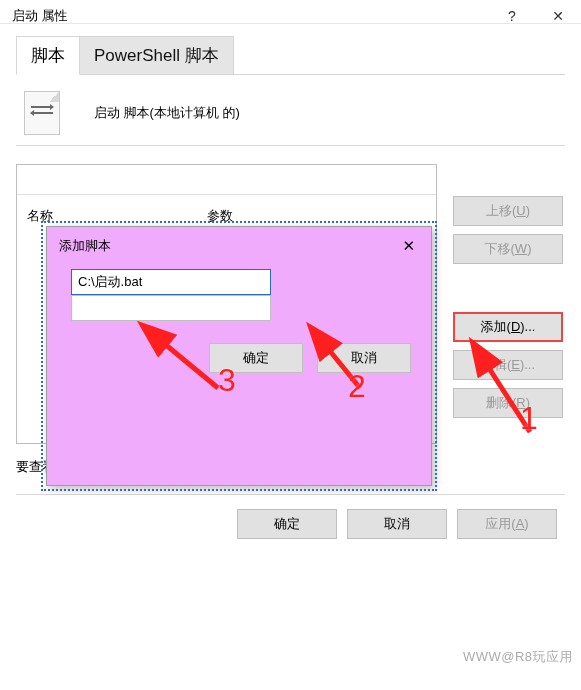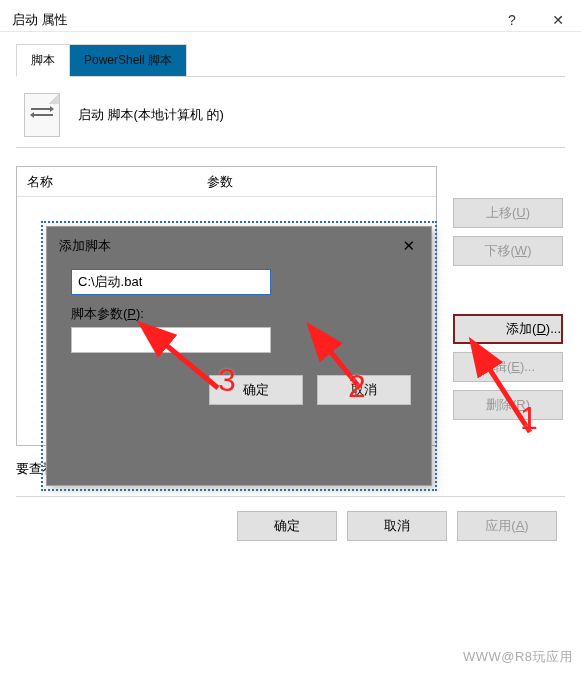--- a/index.html
+++ b/index.html
@@ -10,21 +10,21 @@
     background: #fff;
     width: 581px;
     height: 690px;
     overflow: hidden;
     position: relative;
     color: #000;
   }
   .titlebar {
     display: flex;
     align-items: center;
-    height: 32px;
+    height: 24px;
     padding: 8px 0 0 12px;
     border-bottom: 1px solid #e8e8e8;
   }
   .titlebar .title { flex: 1; font-size: 13px; }
   .titlebar .ctrl {
     width: 46px; height: 32px;
     display: flex; align-items: center; justify-content: center;
     font-size: 14px; color: #333;
   }
   .content { padding: 12px 16px 0 16px; }
@@ -33,35 +33,35 @@
     border-bottom: 1px solid #d6d6d6;
     position: relative;
   }
   .tab {
     padding: 7px 14px;
     background: #fff;
     border: 1px solid #d6d6d6;
     border-bottom: none;
     margin-right: -1px;
     position: relative;
-    font-size: 12px;
+    font-size: 17px;
     cursor: default;
   }
   .tab.active {
     background: #fff;
     border-bottom: 1px solid #fff;
     margin-bottom: -1px;
     z-index: 2;
   }
   .tab.inactive {
-    background: #0369a1;
+    background: #e5e5e5;
     color: #111;
   }
   .header-row {
-    display: flex; align-items: center; gap: 18px;
+    display: flex; align-items: center; gap: 34px;
     margin: 16px 0 10px 8px;
   }
   .doc-icon {
     width: 36px; height: 44px;
     border: 1px solid #c8c8c8;
     background: #f8f8f8;
     position: relative;
   }
   .doc-icon:before {
     content:""; position:absolute; top:0; right:0;
@@ -96,56 +96,57 @@
     background:#fff;
   }
   .list-header {
     display:flex;
     height:30px;
     border-bottom:1px solid #e0e0e0;
   }
   .list-header div {
     padding:6px 10px;
     font-size:13px;
+    margin-top:36px;
   }
   .col-name { width: 180px; }
   .side-buttons {
     width: 112px;
     display:flex; flex-direction:column; gap:8px;
     padding-top: 32px;
   }
   .btn {
     height:30px;
     border:1px solid #bfbfbf;
     background:#e1e1e1;
     display:flex; align-items:center; justify-content:center;
     font-size:13px;
     color:#000;
     cursor: default;
   }
   .btn.disabled { color:#9a9a9a; }
-  .btn.highlight { border:2px solid #7f1d1d; background:#e1e1e1;justify-content:flex-end; }
+  .btn.highlight { border:2px solid #ef4444; background:#e1e1e1; }
   .large-btn { width:110px; }
   .hint-text { margin:14px 0 18px 0; font-size:13px; }
   .show-files-row { margin-bottom: 26px; }
   .bottom-bar {
     border-top:1px solid #d6d6d6;
     padding: 14px 8px 0 0;
     display:flex; justify-content:flex-end; gap:10px;
   }
   .bottom-bar .btn { width:100px; }
 
   
   .modal {
     position:absolute;
     left: 46px;
     top: 226px;
     width: 386px;
     height: 260px;
-    background:#737373;
+    background:#f0abfc;
     border:1px solid #9e9e9e;
     box-shadow: 3px 3px 8px rgba(0,0,0,.25);
     outline: 2px dotted #2f6bbb;
     outline-offset: 3px;
   }
   .modal-title {
     display:flex; align-items:center; justify-content:space-between;
     padding: 8px 12px 4px 12px;
     font-size:13px;
   }
@@ -250,21 +251,20 @@
 
 <div class="modal">
   <div class="modal-title">
     <span>添加脚本</span>
     <span class="close-x">✕</span>
   </div>
   <div class="modal-body">
     <div class="field-row">
       <input class="text-input" value="C:\启动.bat" style="">
     </div>
-    <div class="field-label"><span>脚本参数(<u>P</u>):</span></div>
     <div class="field-row">
       <input class="text-input plain" value="" style="">
     </div>
   </div>
   <div class="modal-footer">
     <div class="btn">确定</div>
     <div class="btn">取消</div>
   </div>
 </div>
 

